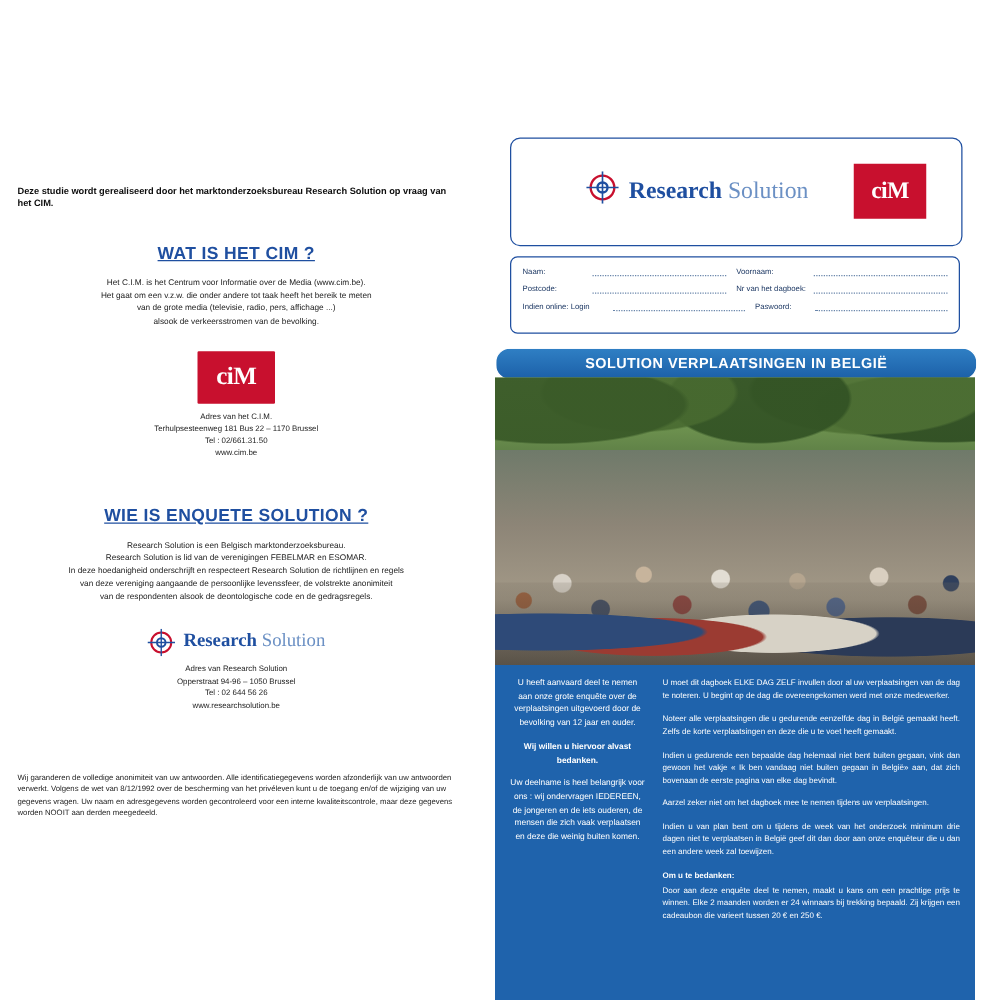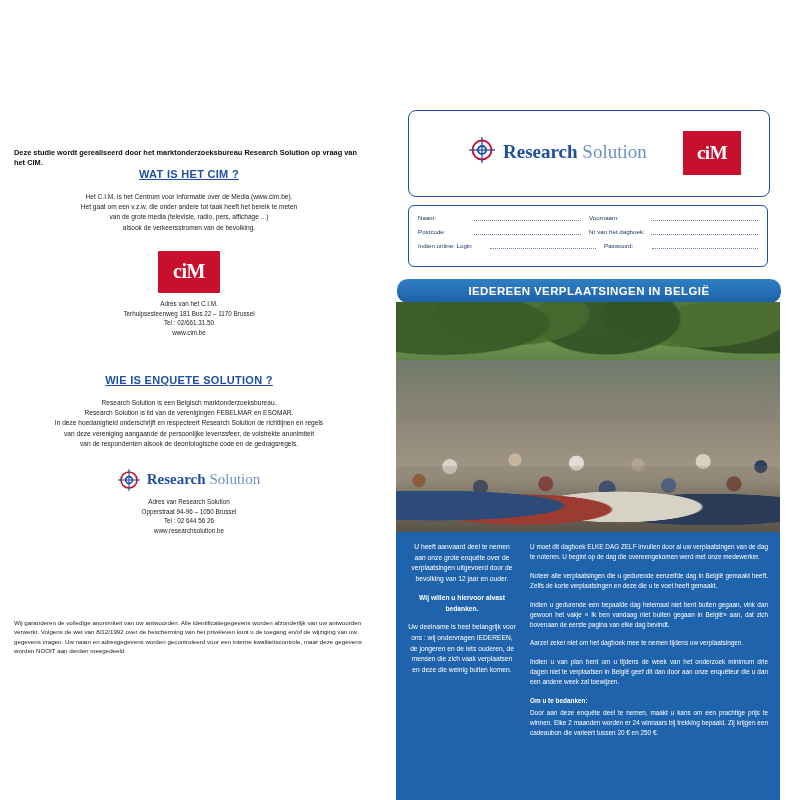--- a/index.html
+++ b/index.html
@@ -18,25 +18,26 @@
     left:14px; top:148px;
     width:350px; height:520px;
     text-align:center;
   }
   .lp-intro{
     font-size:7.4px;
     font-weight:bold;
     color:#0d0d0d;
     text-align:left;
     line-height:1.35;
+    margin-bottom:26px;
   }
   .lp-heading{
     color:#1f4fa0;
     font-weight:bold;
-    font-size:11px;
+    font-size:14px;
     letter-spacing:.3px;
     text-decoration:underline;
     margin-bottom:12px;
   }
   .lp-body{
     font-size:6.6px;
     line-height:1.55;
     color:#222;
   }
   .lp-gap{height:18px;}
@@ -310,21 +311,21 @@
     </div>
     <div class="form-row">
       <span class="form-lbl" style="width:72px">Indien online: Login</span>
       <span class="form-line"></span>
       <span class="form-lbl2" style="width:48px">Paswoord:</span>
       <span class="form-line2"></span>
     </div>
   </div>
 
   <div class="title-bar">
-    <span>IEDEREEN VERPLAATSINGEN IN BELGIË</span>
+    <span>SOLUTION VERPLAATSINGEN IN BELGIË</span>
   </div>
 
   <div class="photo">
     <div class="photo-sky"></div>
     <div class="photo-trees"></div>
     <div class="photo-crowd"></div>
     <div class="photo-fore"></div>
   </div>
 
   <div class="blue-block">

